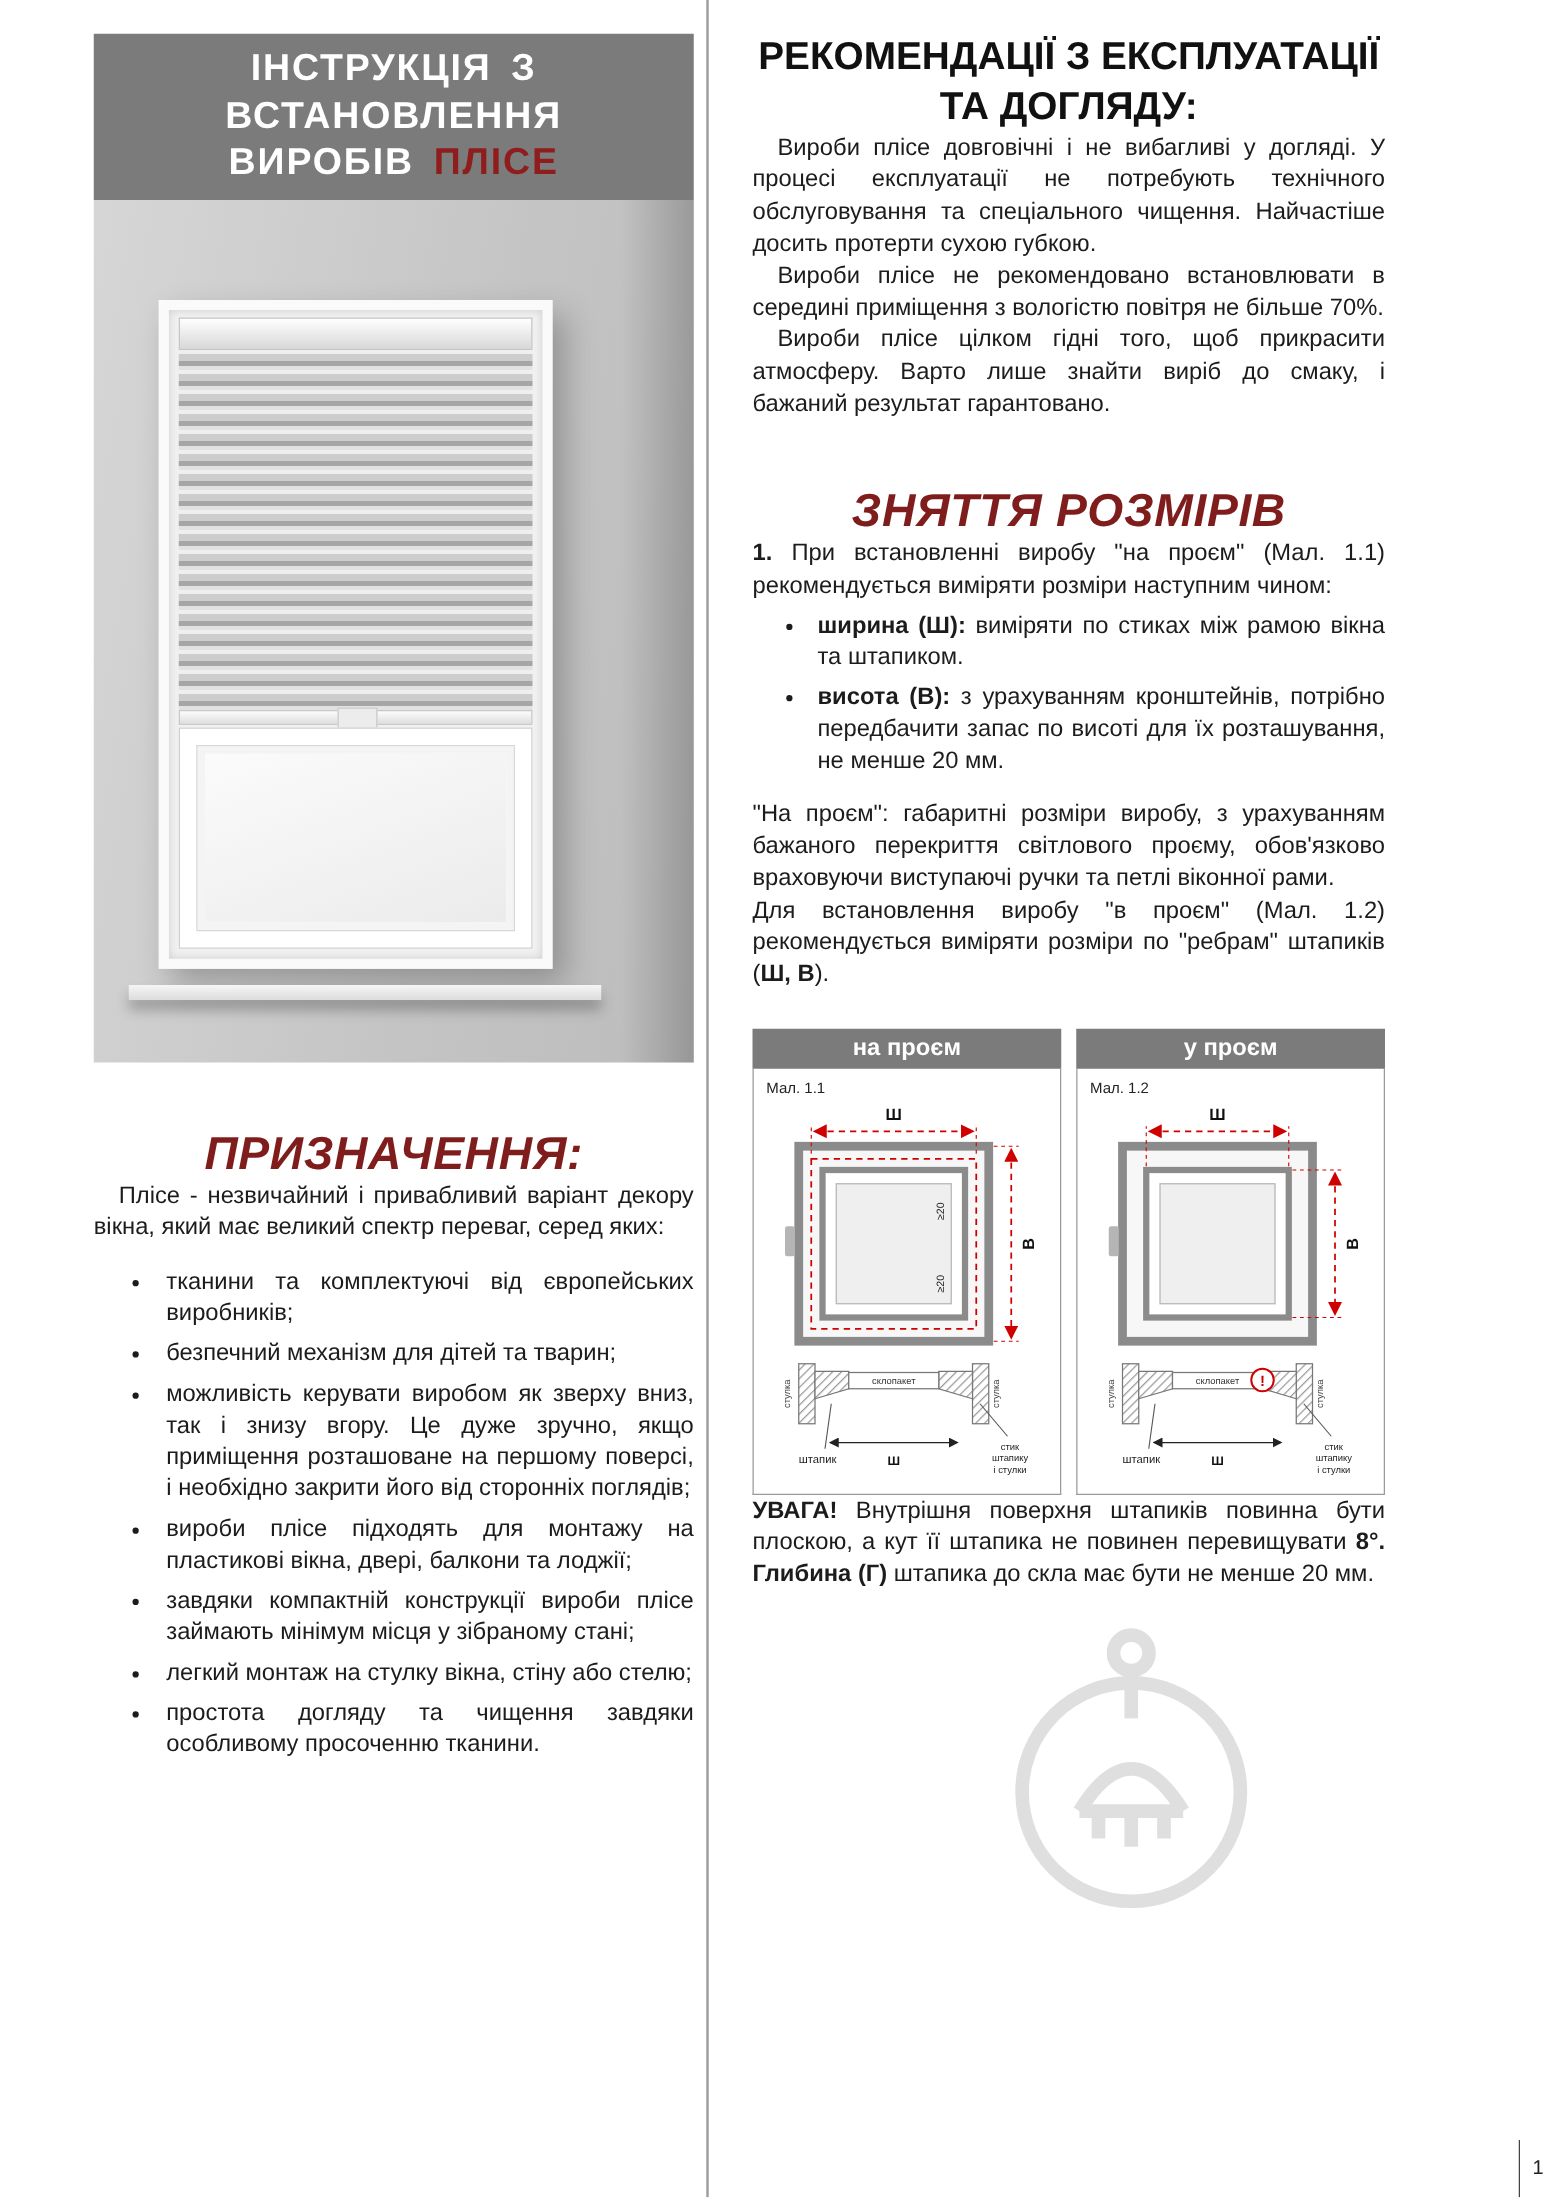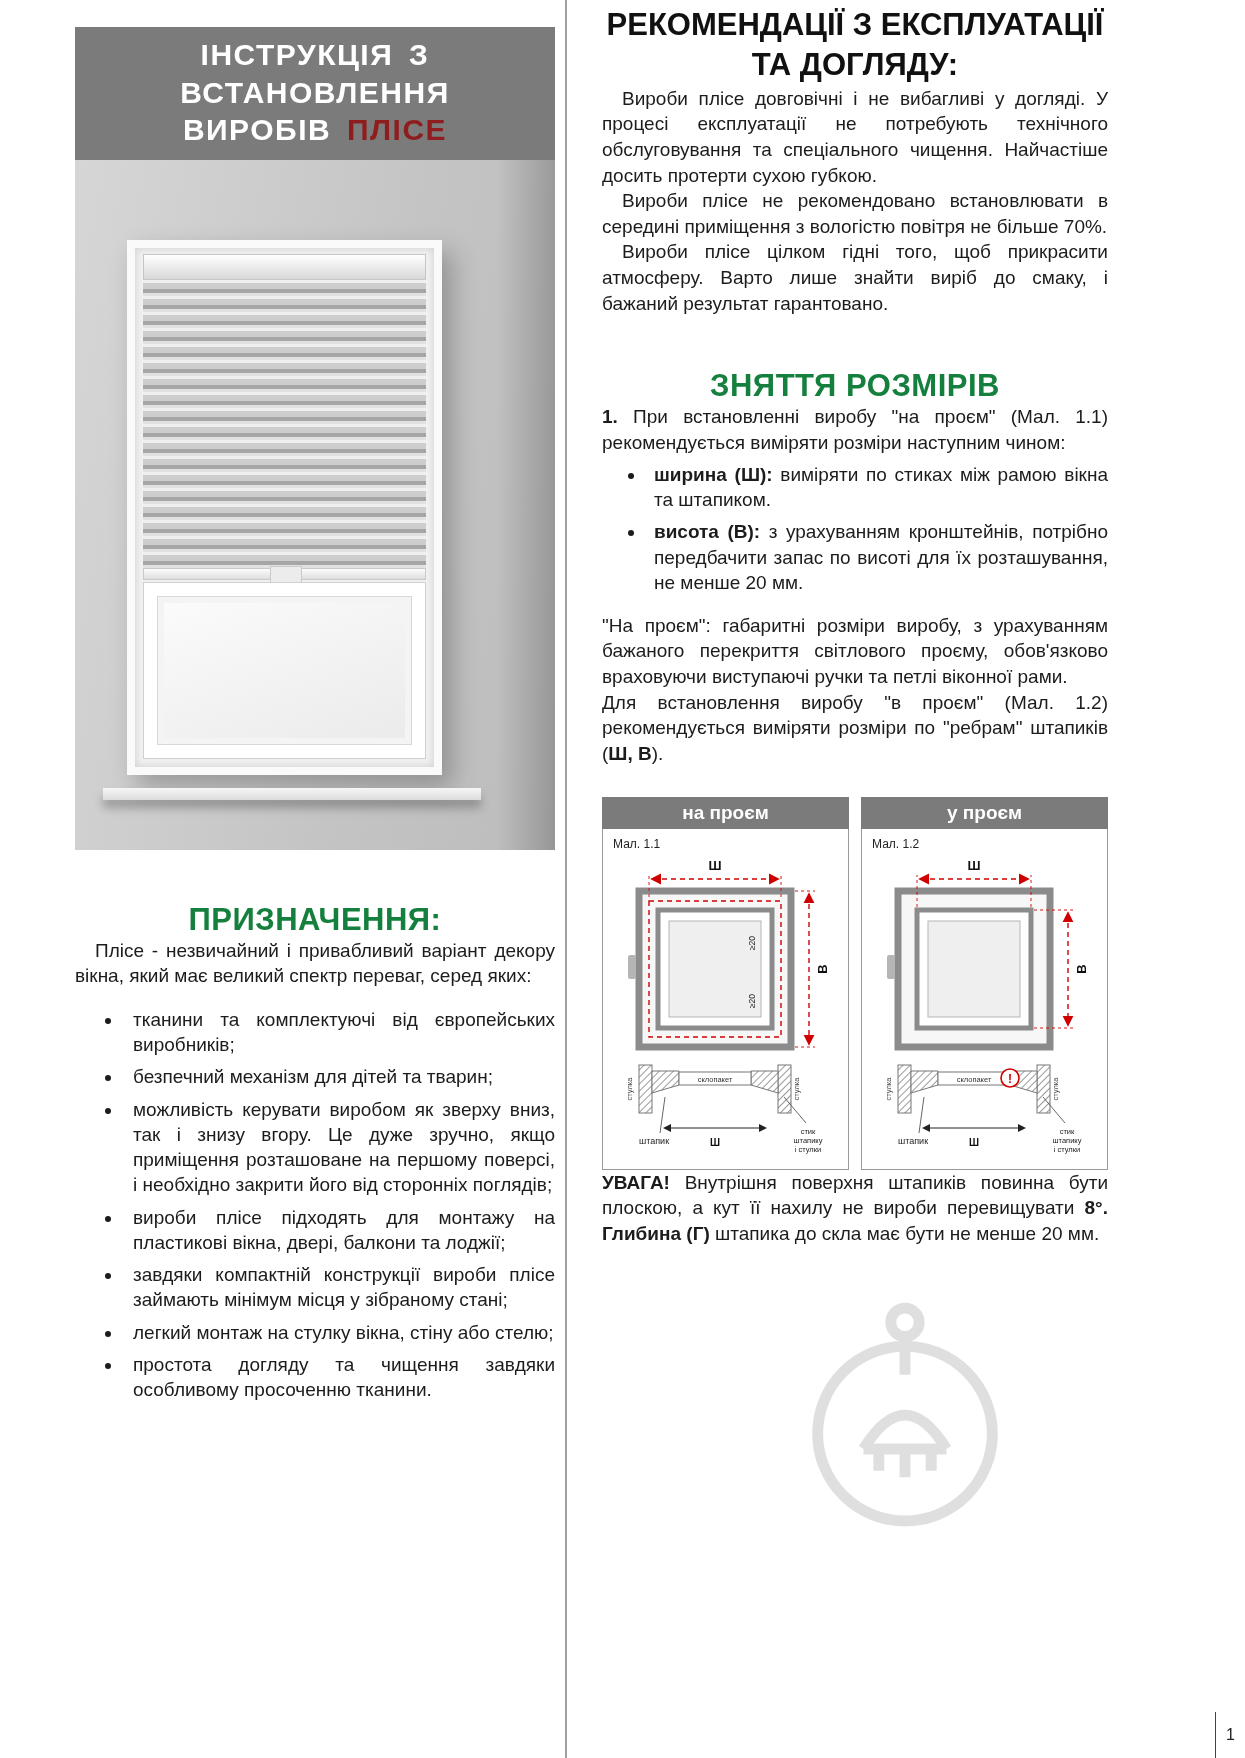--- a/index.html
+++ b/index.html
@@ -38,22 +38,22 @@
   .rail .tab { position:absolute; left:50%; top:-3px; width:30px; height:15px; margin-left:-15px;
     background:#ececec; border:1px solid #c9c9c9; display:block; }
   .lower { position:absolute; top:334px; left:8px; right:8px; bottom:8px; background:#ffffff;
     border:1px solid #d0d0d0; padding:14px; box-sizing:border-box; }
   .lower .glass { width:100%; height:100%; background:linear-gradient(160deg,#fbfbfb,#ebebeb);
     border:6px solid #f4f4f4; outline:1px solid #d8d8d8; box-sizing:border-box; }
   .sill { position:absolute; left:28px; top:628px; width:378px; height:12px;
     background:linear-gradient(#f6f6f6,#dcdcdc); box-shadow:0 8px 10px rgba(0,0,0,.25); }
 
   
-  h2.section { font-size:31px; font-weight:bold; text-align:center; margin:52px 0 0; letter-spacing:.5px; color:#15803d; }
-  .rc-title { font-size:31px; font-weight:bold; text-align:center; line-height:1.3; margin-top:5px; color:#111; }
+  h2.section { font-size:37px; font-weight:bold; text-align:center; margin:52px 0 0; letter-spacing:.5px; color:#7f1d1d;font-style:italic; }
+  .rc-title { font-size:31px; font-weight:bold; text-align:center; line-height:1.3; margin-top:25px; color:#111; }
   p.body { font-size:19px; line-height:1.35; margin:0; text-align:justify; }
   .indent { text-indent:20px; }
   .mt26 { margin-top:26px; } .mt16 { margin-top:16px; } .mt24 { margin-top:24px; }
   .mt40 { margin-top:40px; } .mt4 { margin-top:4px; } .mt34 { margin-top:34px; }
 
   ul.benefits { margin:18px 0 0; padding-left:48px; }
   ul.benefits li { font-size:19px; line-height:1.33; text-align:justify; padding-left:10px; margin-bottom:7px; }
   ul.mlist { margin:6px 0 17px; padding-left:44px; }
   ul.mlist li { font-size:19px; line-height:1.35; text-align:justify; padding-left:8px; margin-bottom:6px; }
 
@@ -271,20 +271,20 @@
             <text x="112" y="295" text-anchor="middle" font-size="10" font-weight="bold" fill="#111">Ш</text>
             <text x="205" y="283" text-anchor="middle" font-size="7.5" fill="#222">стик</text>
             <text x="205" y="292" text-anchor="middle" font-size="7.5" fill="#222">штапику</text>
             <text x="205" y="301" text-anchor="middle" font-size="7.5" fill="#222">і стулки</text>
           </svg>
         </div>
       </div>
     </div>
 
     <p class="body mt34">
-      <b>УВАГА!</b><span> Внутрішня поверхня штапиків повинна бути плоскою, а кут її нахилу не вироби перевищувати </span><b>8°.</b><span> </span><b>Глибина (Г)</b><span> штапика до скла має бути не менше 20 мм.</span>
+      <b>УВАГА!</b><span> Внутрішня поверхня штапиків повинна бути плоскою, а кут її штапика не повинен перевищувати </span><b>8°.</b><span> </span><b>Глибина (Г)</b><span> штапика до скла має бути не менше 20 мм.</span>
     </p>
   </div>
 
   <div class="page-num">
     <span>1</span>
   </div>
 </div>
 
 </body></html>

